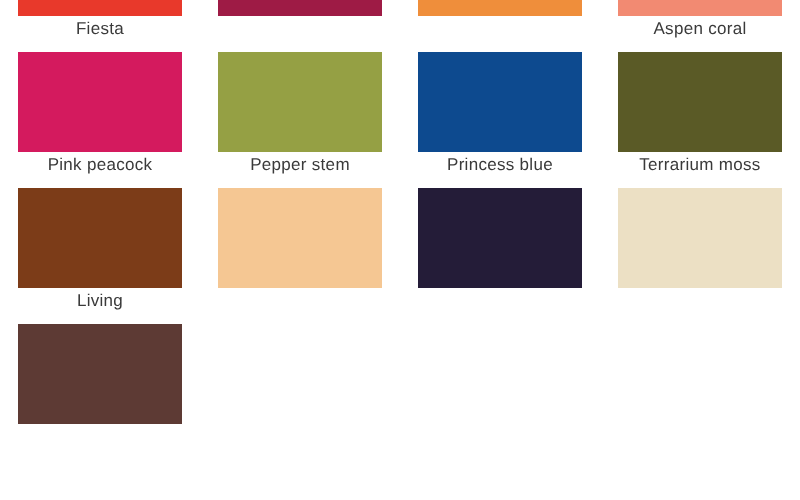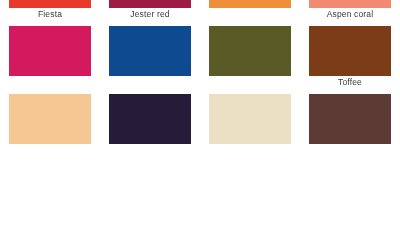--- a/index.html
+++ b/index.html
@@ -68,47 +68,54 @@
 
 <div id="palette">
   <div class="sheet">
       <div class="cell">
         <span class="swatch" style="background: rgb(232, 57, 43);"></span>
         <span class="label">Fiesta</span>
         <div class="cell-spacer"></div>
       </div>
       <div class="cell">
         <span class="swatch" style="background: rgb(158, 27, 69);"></span>
-        <span class="label">Jester red</span>
         <div class="cell-spacer"></div>
       </div>
       <div class="cell">
         <span class="swatch" style="background: rgb(239, 142, 59);"></span>
         <div class="cell-spacer"></div>
       </div>
       <div class="cell">
         <span class="swatch" style="background: rgb(242, 138, 114);"></span>
         <span class="label">Aspen coral</span>
         <div class="cell-spacer"></div>
       </div>
       <div class="cell">
         <span class="swatch" style="background: rgb(212, 26, 94);"></span>
+        <span class="label">Pink peacock</span>
+        <div class="cell-spacer"></div>
+      </div>
+      <div class="cell">
+        <span class="swatch" style="background: rgb(149, 160, 68);"></span>
+        <span class="label">Pepper stem</span>
         <div class="cell-spacer"></div>
       </div>
       <div class="cell">
         <span class="swatch" style="background: rgb(13, 74, 143);"></span>
+        <span class="label">Princess blue</span>
         <div class="cell-spacer"></div>
       </div>
       <div class="cell">
         <span class="swatch" style="background: rgb(90, 90, 38);"></span>
+        <span class="label">Terrarium moss</span>
         <div class="cell-spacer"></div>
       </div>
       <div class="cell">
         <span class="swatch" style="background: rgb(124, 60, 24);"></span>
-        <span class="label">Toffee</span>
+        <span class="label">Living</span>
         <div class="cell-spacer"></div>
       </div>
       <div class="cell">
         <span class="swatch" style="background: rgb(245, 199, 147);"></span>
         <span class="label"></span>
         <div class="cell-spacer"></div>
       </div>
       <div class="cell">
         <span class="swatch" style="background: rgb(36, 28, 56);"></span>
         <span class="label"></span>

